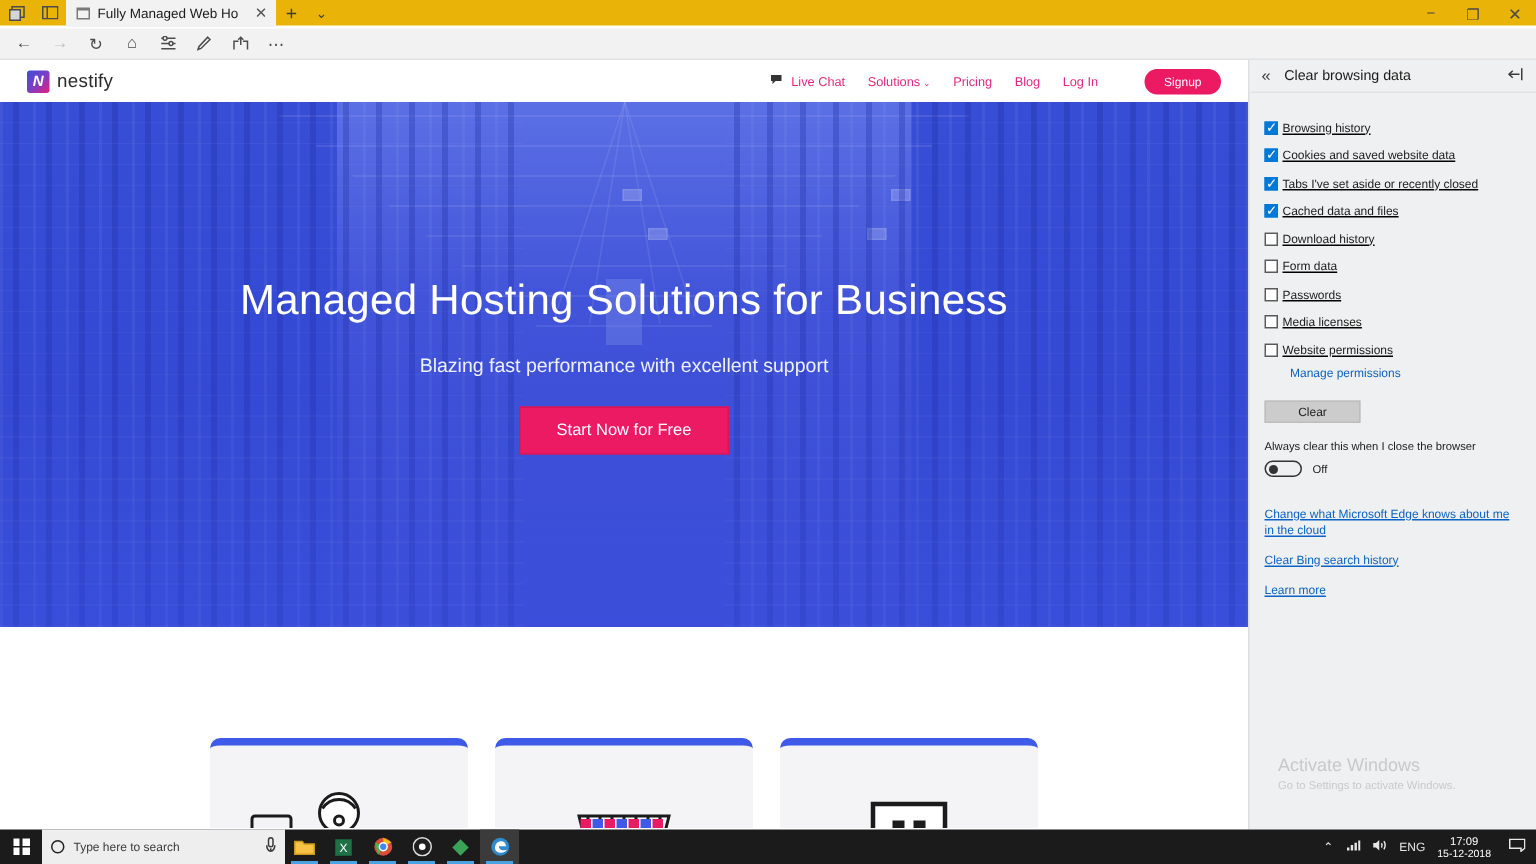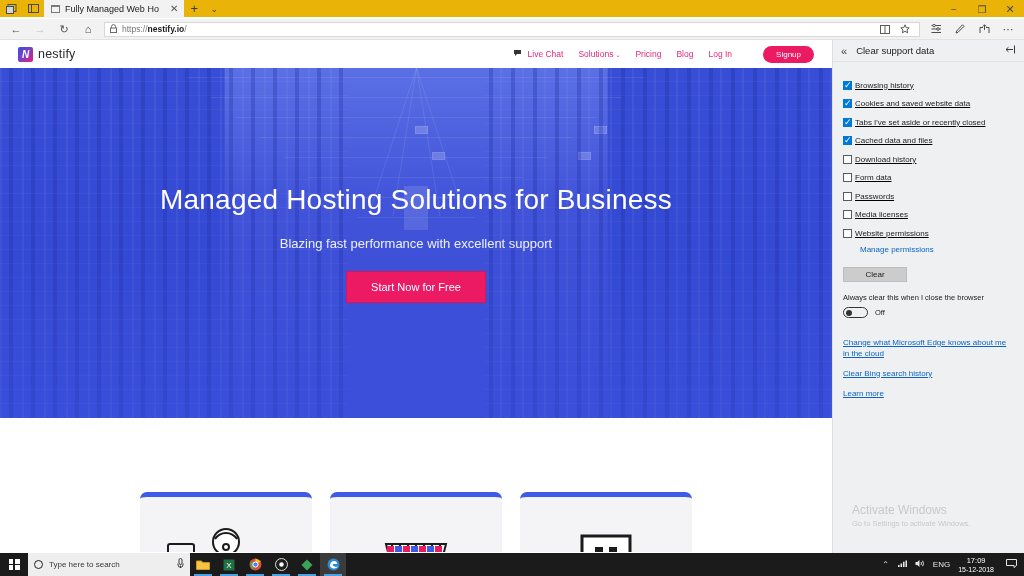--- a/index.html
+++ b/index.html
@@ -299,44 +299,20 @@
     <div class="wc">−</div>
     <div class="wc">❐</div>
     <div class="wc close">✕</div>
   </div>
 
   <div class="toolbar">
     <div class="tbicon">←</div>
     <div class="tbicon dim">→</div>
     <div class="tbicon">↻</div>
     <div class="tbicon">⌂</div>
-    <div class="addrbar">
-      <span class="lock">
-        <svg width="7" height="9" viewBox="0 0 7 9">
-            <path d="M1.5 4V2.6a2 2 0 0 1 4 0V4" fill="none" stroke="#6b6b6b"></path>
-            <rect x="0.5" y="4" width="6" height="4.5" fill="none" stroke="#6b6b6b"></rect>
-          </svg>
-      </span>
-      <span>https://</span>
-        <span class="url-host">nestify.io</span>
-        <span>/</span>
-      <span class="addr-right">
-        <span class="tbicon">
-          <svg width="10" height="9" viewBox="0 0 10 9">
-              <rect x="0.5" y="0.5" width="9" height="8" fill="none" stroke="#5a5a5a"></rect>
-              <line x1="5" y1="0.5" x2="5" y2="8.5" stroke="#5a5a5a"></line>
-            </svg>
-        </span>
-        <span class="tbicon">
-          <svg width="10" height="10" viewBox="0 0 10 10">
-              <path d="M5 .8 6.2 3.6 9.2 3.9 7 5.9 7.6 8.8 5 7.3 2.4 8.8 3 5.9 .8 3.9 3.8 3.6Z" fill="none" stroke="#5a5a5a"></path>
-            </svg>
-        </span>
-      </span>
-    </div>
     <div class="tbicon">
       <svg width="11" height="10" viewBox="0 0 11 10">
           <line x1="0.5" y1="1.5" x2="10" y2="1.5" stroke="#4c4c4c"></line>
           <line x1="0.5" y1="5" x2="10" y2="5" stroke="#4c4c4c"></line>
           <line x1="0.5" y1="8.5" x2="10" y2="8.5" stroke="#4c4c4c"></line>
           <circle cx="3" cy="1.5" r="1.3" fill="#f2f2f2" stroke="#4c4c4c"></circle>
           <circle cx="7" cy="5" r="1.3" fill="#f2f2f2" stroke="#4c4c4c"></circle>
         </svg>
     </div>
     <div class="tbicon">
@@ -437,21 +413,21 @@
             <rect x="114" y="38" width="28" height="12" fill="#1b1b1b"></rect>
           </svg>
         </div>
       </div>
     </div>
   </div>
 
   <div class="hub">
     <div class="hub-head">
       <span class="hub-back">«</span>
-      <span class="hub-title">Clear support data</span>
+      <span class="hub-title">Clear browsing data</span>
       <span class="hub-pin">
         <svg width="11" height="9" viewBox="0 0 11 9">
             <line x1="9.5" y1="0.5" x2="9.5" y2="8.5" stroke="#3a3a3a"></line>
             <line x1="1" y1="4.5" x2="8" y2="4.5" stroke="#3a3a3a"></line>
             <path d="M3.5 2.2 1 4.5 3.5 6.8" fill="none" stroke="#3a3a3a"></path>
           </svg>
       </span>
     </div>
     <div class="hub-body">
       <label class="cbrow">

